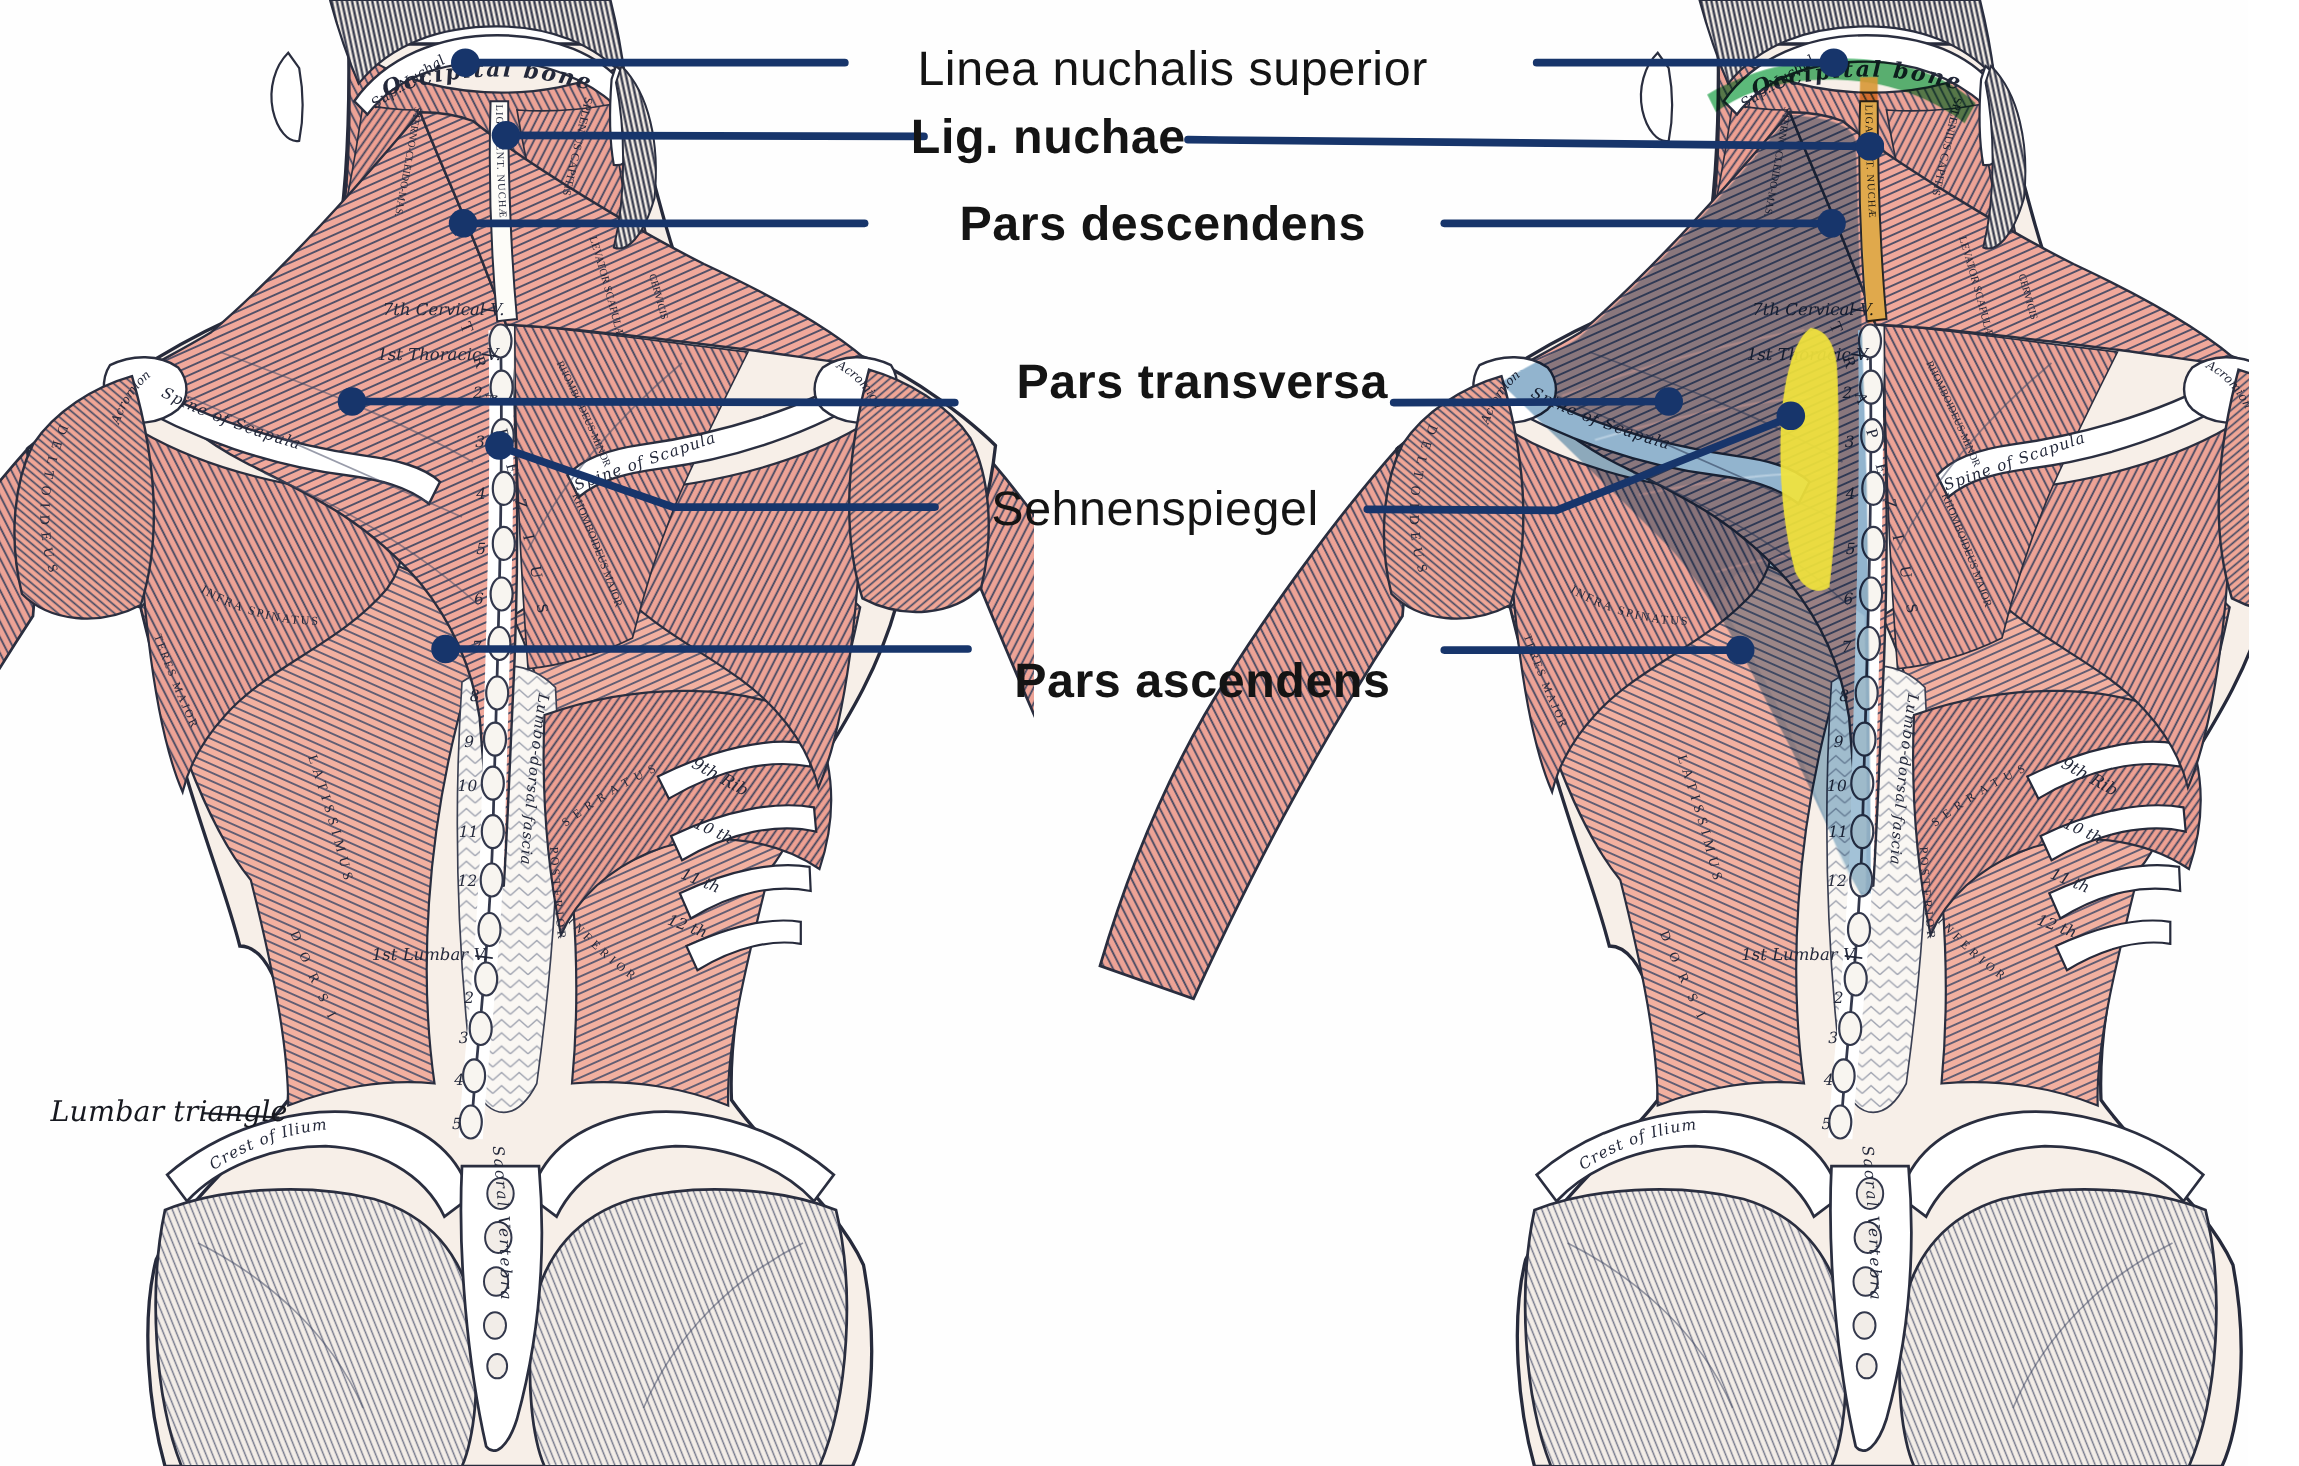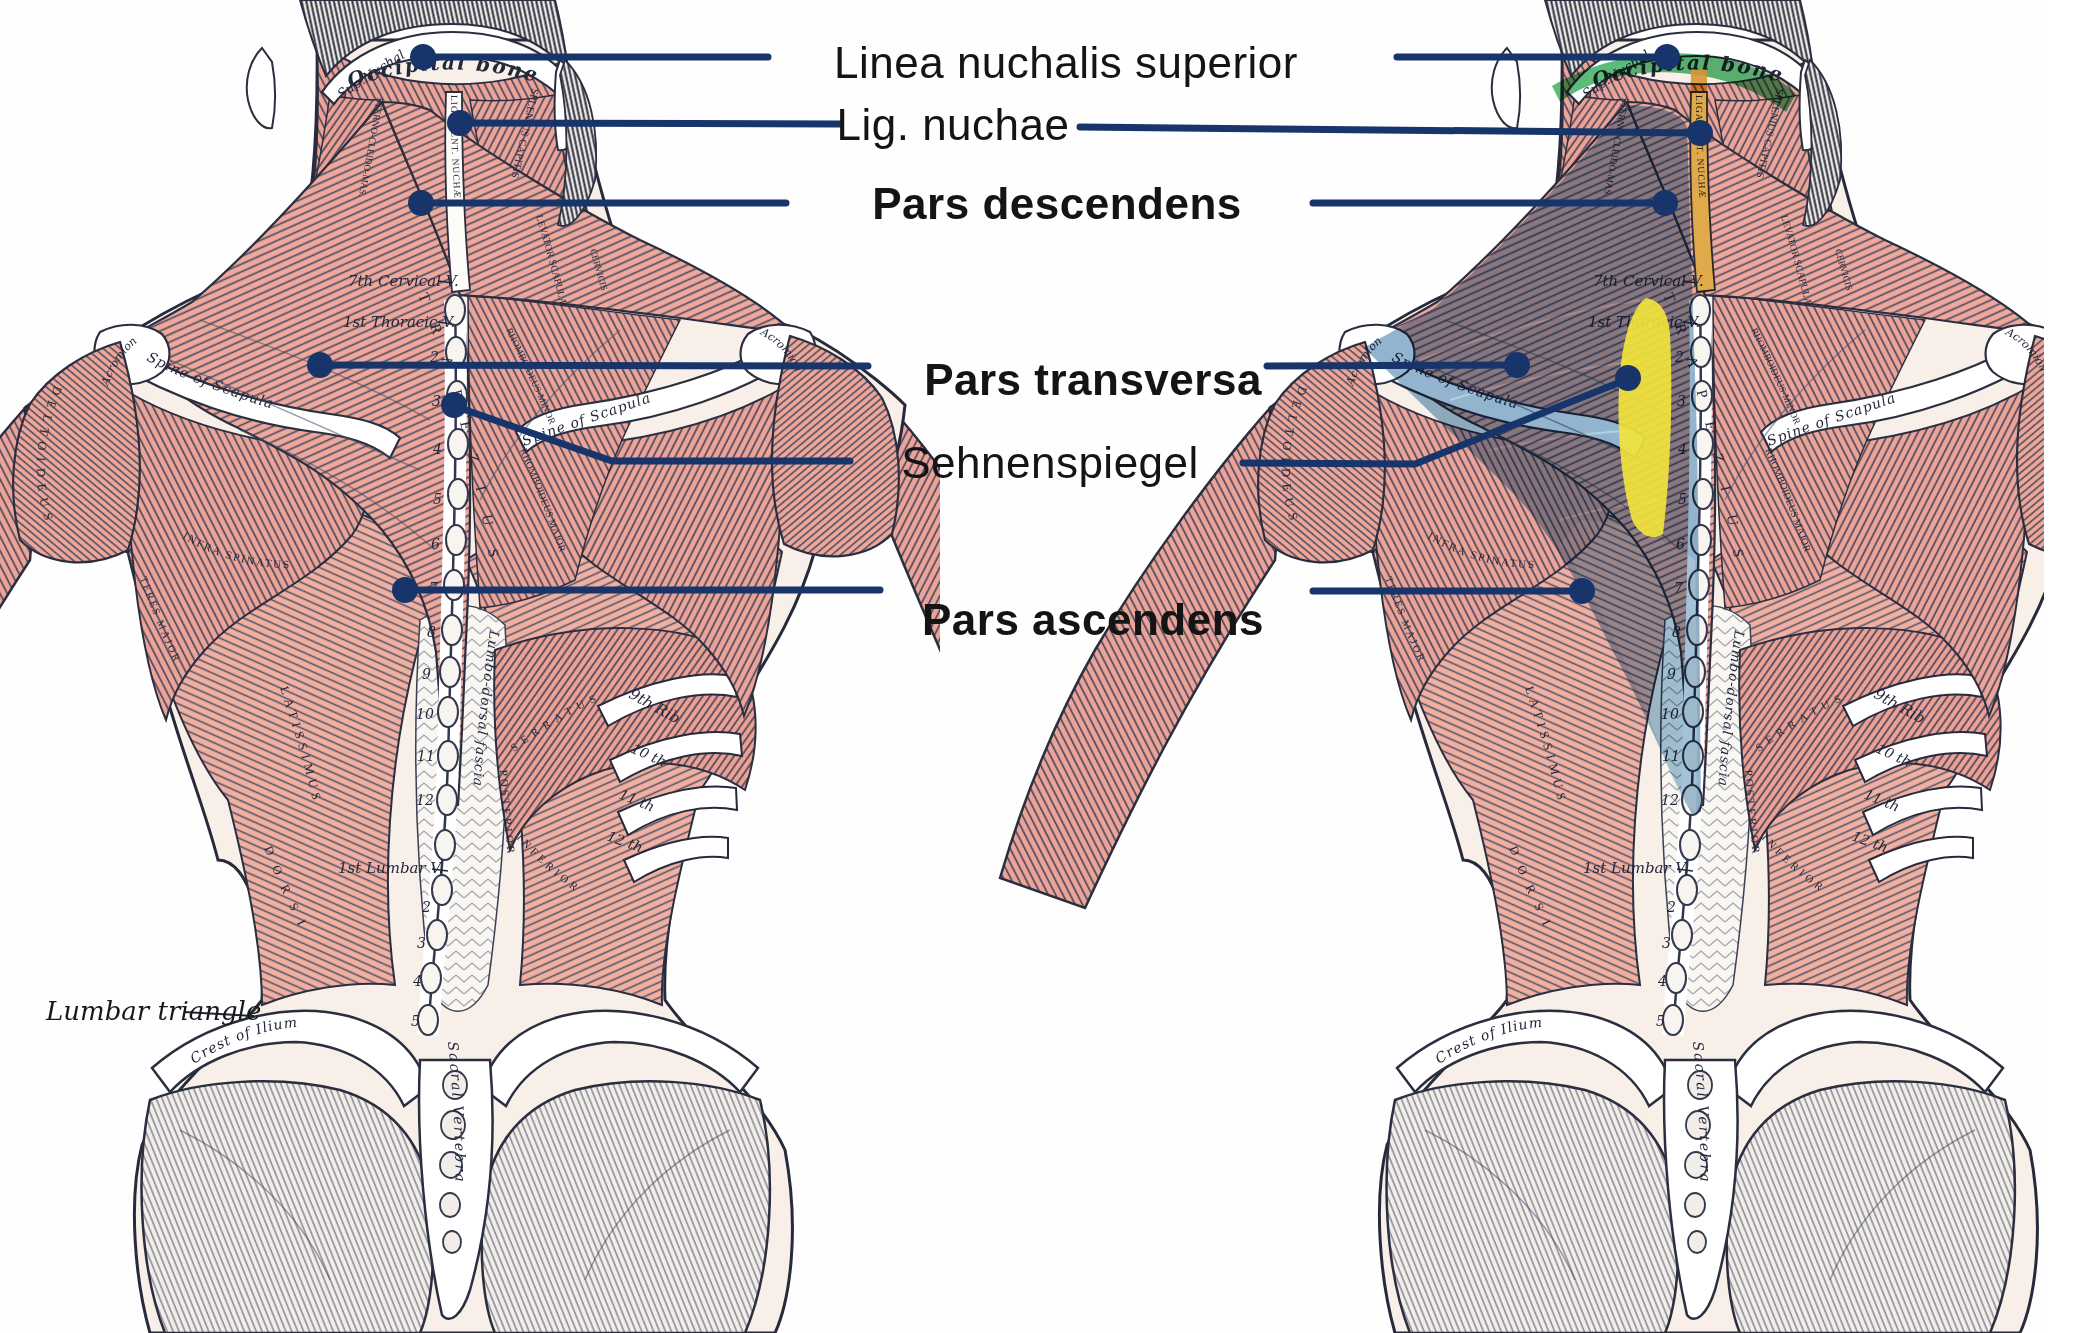--- a/index.html
+++ b/index.html
@@ -293,21 +293,21 @@
         <circle cx="1517" cy="365" r="13"></circle>
     <circle cx="454" cy="405" r="13"></circle>
         <circle cx="1628" cy="378" r="13"></circle>
     <circle cx="405" cy="590" r="13"></circle>
         <circle cx="1582" cy="591" r="13"></circle>
   </g>
   <line x1="184" y1="1012" x2="254" y2="1016" stroke="#22252e" stroke-width="2"></line>
 </svg>
 
 <div class="mainlabel" style="left:1066px;top:63px;">Linea nuchalis superior</div>
-<div class="mainlabel" style="left:953px;top:125px;">Lig. nuchae</div>
+<div class="mainlabel" style="left:953px;top:125px;font-weight:bold;">Lig. nuchae</div>
 <div class="mainlabel bold" style="left:1025px;top:204px;">Pars descendens</div>
-<div class="mainlabel bold" style="left:1061px;top:380px;">Pars transversa</div>
+<div class="mainlabel bold" style="left:1061px;top:348px;">Pars transversa</div>
 <div class="mainlabel" style="left:1050px;top:463px;">Sehnenspiegel</div>
 <div class="mainlabel bold" style="left:1061px;top:620px;">Pars ascendens</div>
 
 <div class="engravlabel" style="left:46px;top:1011px;">Lumbar triangle</div>
 
 </div>
 
 </body></html>

